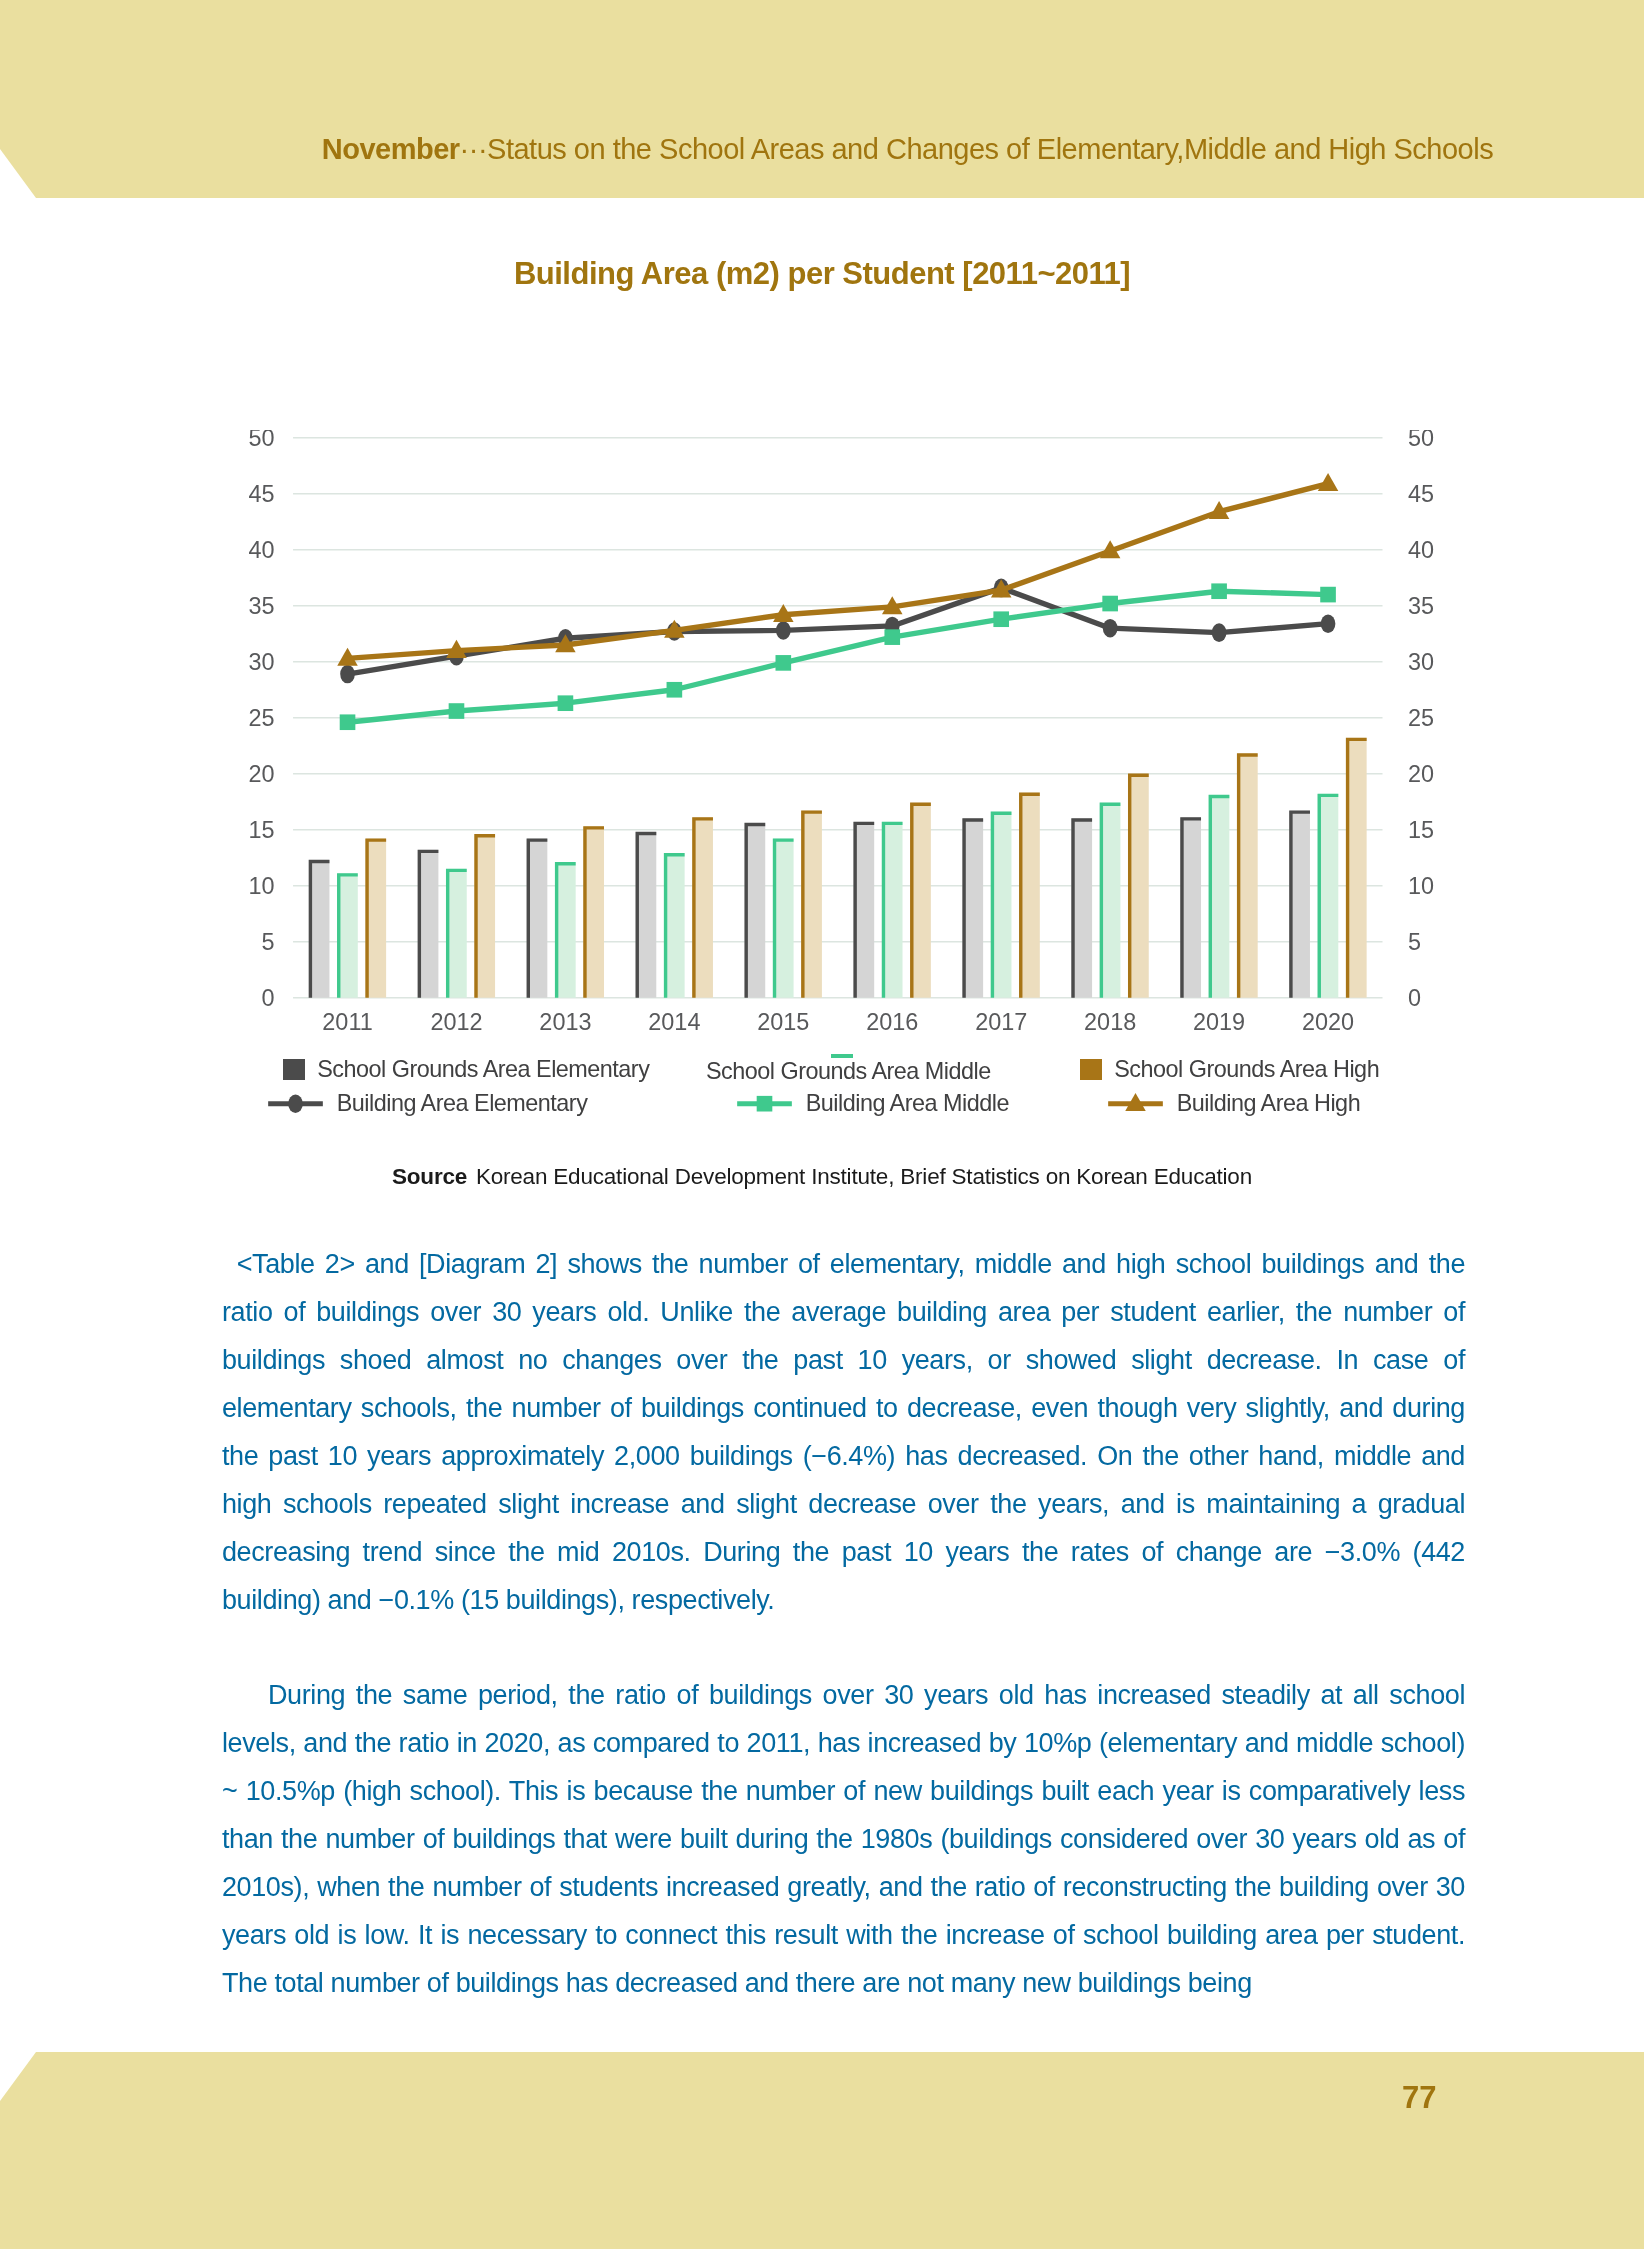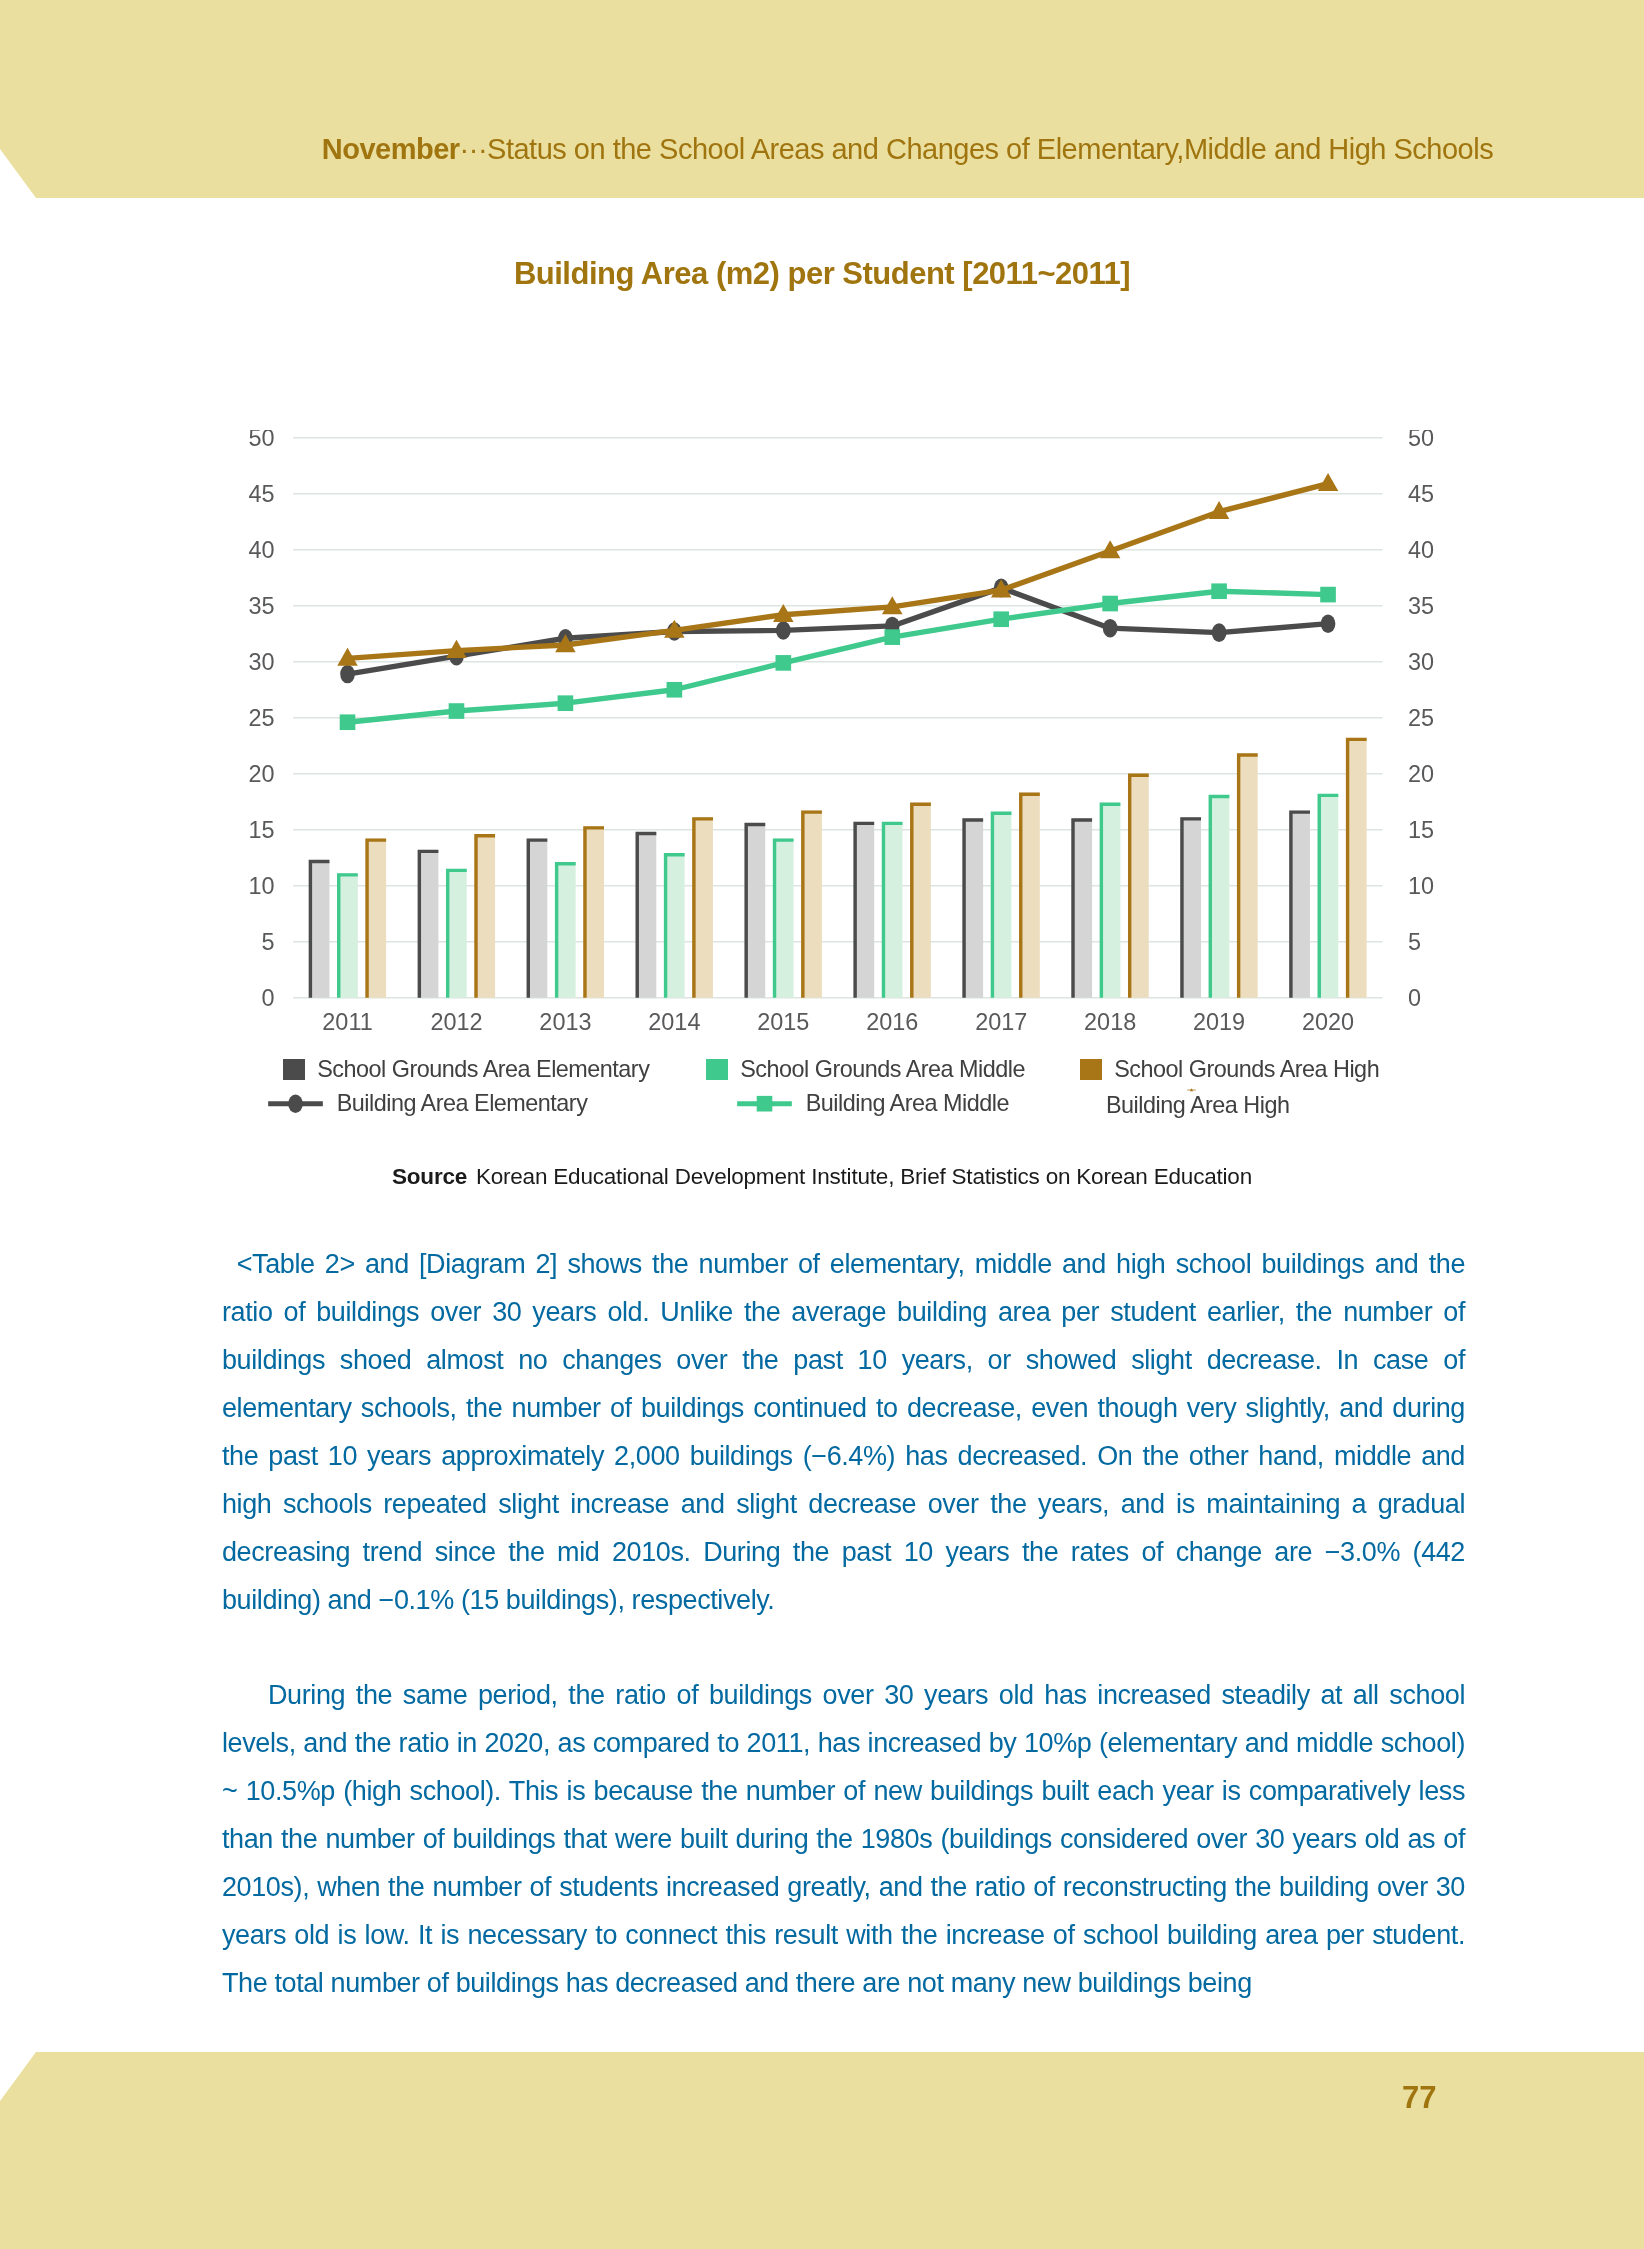--- a/index.html
+++ b/index.html
@@ -203,21 +203,21 @@
       <text x="2065.5" y="1228" text-anchor="middle" font-size="48" fill="#58595B">2019</text>
       <text x="2288.5" y="1228" text-anchor="middle" font-size="48" fill="#58595B">2020</text>
     </svg>
 </div>
 
 <div class="legend-row r1" id="legend-row1">
     <div class="legend-item" style="left: 283px;">
       <span class="legend-swatch" style="background: rgb(75, 75, 75);"></span>
       <span class="legend-label">School Grounds Area Elementary</span>
     </div>
-    <div class="legend-item" style="left: 706px;">
+    <div class="legend-item" style="left: 706px; flex-direction: column;">
       <span class="legend-swatch" style="background: rgb(63, 201, 141);"></span>
       <span class="legend-label">School Grounds Area Middle</span>
     </div>
     <div class="legend-item" style="left: 1080px;">
       <span class="legend-swatch" style="background: rgb(168, 117, 23);"></span>
       <span class="legend-label">School Grounds Area High</span>
     </div>
   </div>
 <div class="legend-row r2" id="legend-row2">
     <div class="legend-item" style="left: 266px;">
@@ -227,21 +227,21 @@
       </svg>
       <span class="legend-label">Building Area Elementary</span>
     </div>
     <div class="legend-item" style="left: 735px;">
       <svg width="59" height="25.4" viewBox="0 0 120 52">
         <line x1="4" x2="116" y1="26" y2="26" stroke="#3FC98D" stroke-width="10"></line>
         <rect x="44" y="10" width="32" height="32" fill="#3FC98D"></rect>
       </svg>
       <span class="legend-label">Building Area Middle</span>
     </div>
-    <div class="legend-item" style="left: 1106px; flex-direction: column;">
+    <div class="legend-item" style="left: 1106px;">
       <svg width="59" height="25.4" viewBox="0 0 120 52">
         <line x1="4" x2="116" y1="26" y2="26" stroke="#A87517" stroke-width="10"></line>
         <polygon points="60,4 39,41 81,41" fill="#A87517"></polygon>
       </svg>
       <span class="legend-label">Building Area High</span>
     </div>
   </div>
 
 <div class="source-line">
   <b>Source</b><span>Korean Educational Development Institute, Brief Statistics on Korean Education</span>

